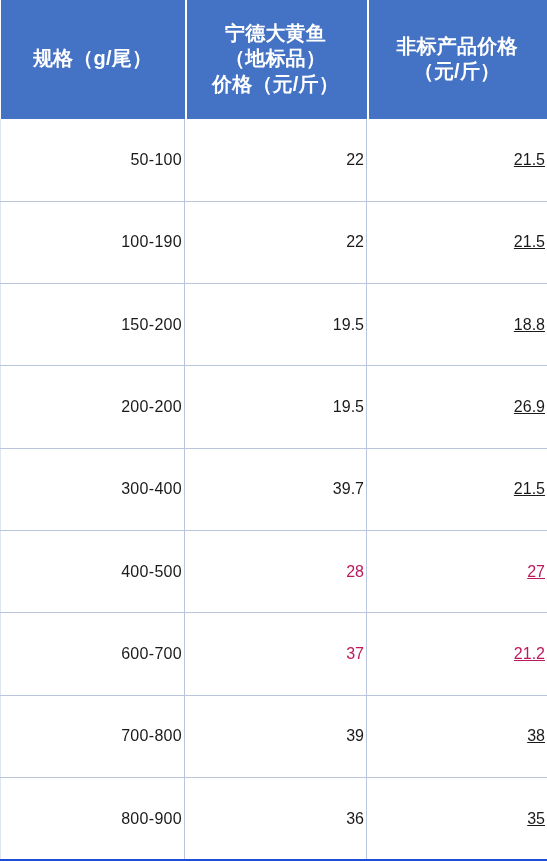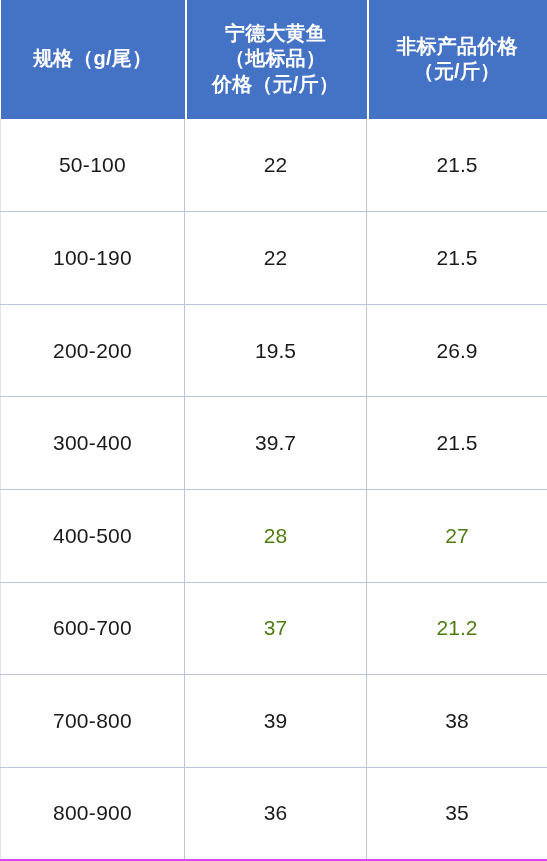--- a/index.html
+++ b/index.html
@@ -46,42 +46,43 @@
   }
   thead tr {
     border-bottom: 1px solid #fdfdfd;
   }
 
   .hdr-line { display: block; white-space: nowrap; }
 
   tbody td {
     height: 74.2px;
     box-sizing: border-box;
-    text-align: center;
+    text-align: right;
     vertical-align: middle;
-    font-size: 21px;
+    font-size: 16px;
     color: #1a1a1a;
     background: #ffffff;
     border-bottom: 1px solid #b8c5dd;
     border-right: 1px solid #b8c5dd;
     padding: 0 2px;
     white-space: nowrap;
   }
   tbody td.cell-spec {
     border-left: 1px solid #dfe5f0;
     letter-spacing: 0.3px;
   }
   tbody td.cell-last-col {
     border-right: 1px solid #dfe5f0;
+    text-decoration: underline;
   }
   tbody tr:last-child td {
-    border-bottom: 2px solid #d946ef;
+    border-bottom: 2px solid #1d4ed8;
   }
 
-  td.highlight-green { color: #4d7c0f; }
+  td.highlight-green { color: #be185d; }
 </style>
 </head>
 <body>
 
 <table class="price-table">
   <colgroup>
     <col class="col-spec">
     <col class="col-std">
     <col class="col-nonstd">
   </colgroup>
@@ -106,20 +107,25 @@
         <td class="cell-spec">50-100</td>
         <td class="cell-standard">22</td>
         <td class="cell-last-col">21.5</td>
       </tr>
       <tr>
         <td class="cell-spec">100-190</td>
         <td class="cell-standard">22</td>
         <td class="cell-last-col">21.5</td>
       </tr>
       <tr>
+        <td class="cell-spec">150-200</td>
+        <td class="cell-standard">19.5</td>
+        <td class="cell-last-col">18.8</td>
+      </tr>
+      <tr>
         <td class="cell-spec">200-200</td>
         <td class="cell-standard">19.5</td>
         <td class="cell-last-col">26.9</td>
       </tr>
       <tr>
         <td class="cell-spec">300-400</td>
         <td class="cell-standard">39.7</td>
         <td class="cell-last-col">21.5</td>
       </tr>
       <tr>

